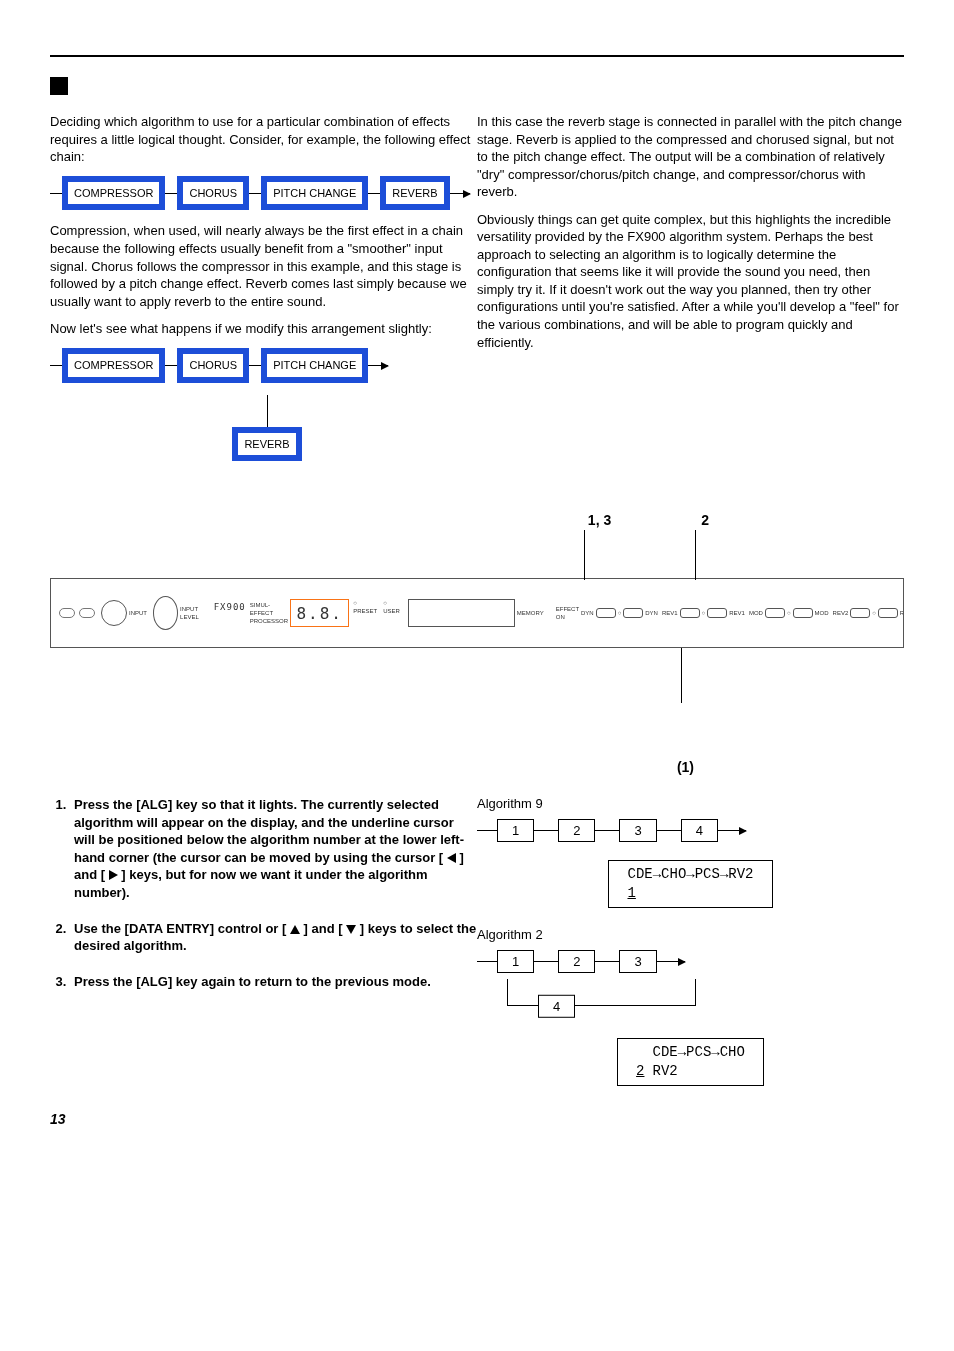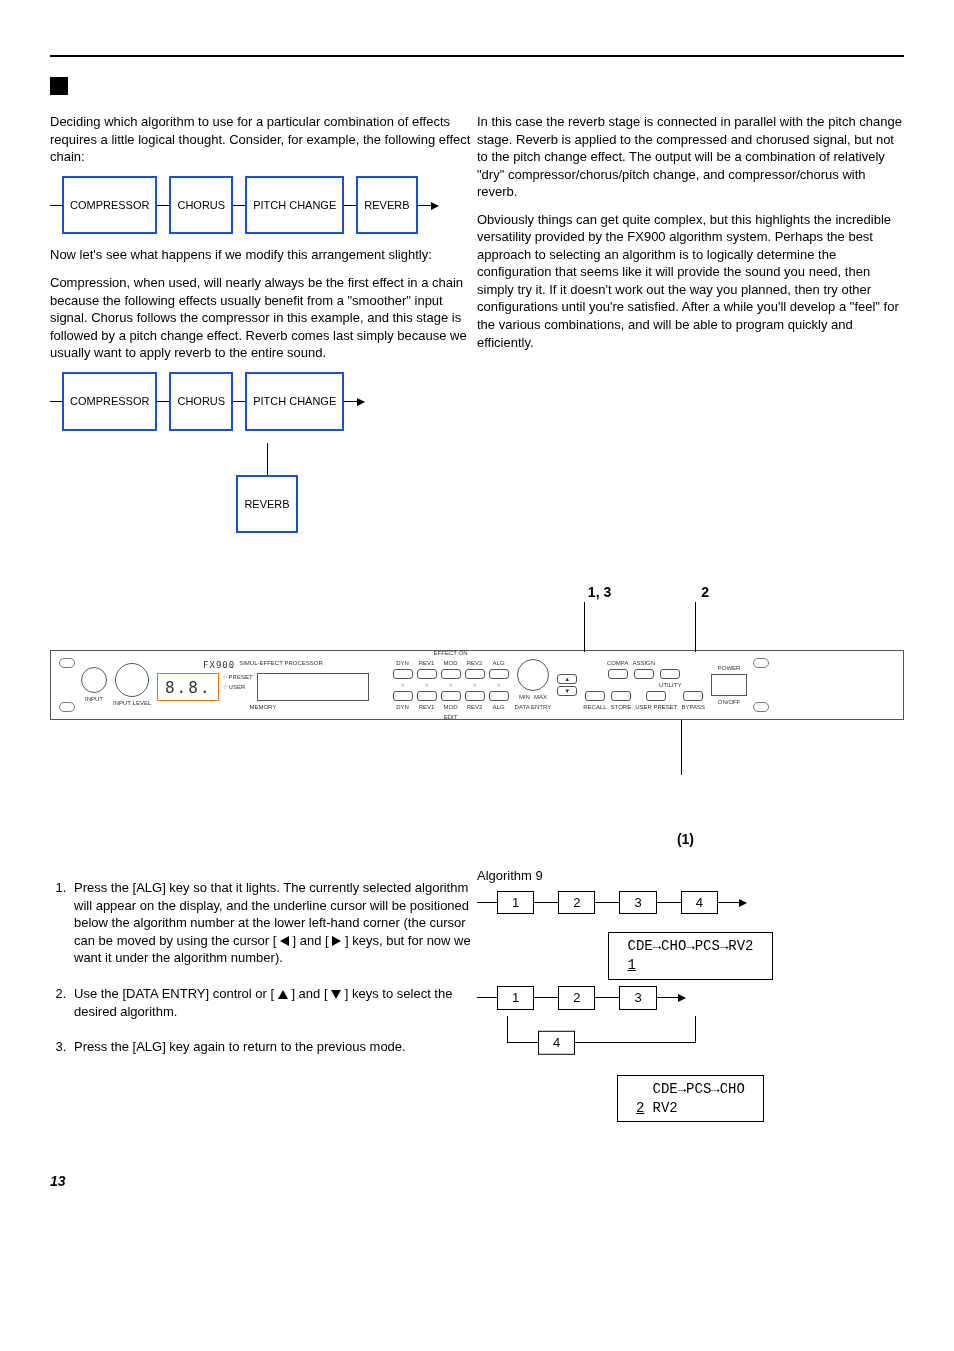--- a/index.html
+++ b/index.html
@@ -39,22 +39,22 @@
     flex: 1;
   }
   .chain {
     display: flex;
     align-items: center;
     gap: 0;
     margin: 8px 0 12px 0;
     font-size: 11px;
   }
   .box {
-    border: 2px solid #1d4ed8;
-    padding: 20px 6px;
+    border: 6px solid #1d4ed8;
+    padding: 4px 6px;
     text-align: right;
     white-space: nowrap;
   }
   .seg {
     border-top: 1px solid #000;
     width: 12px;
     height: 0;
   }
   .arrow {
     border-top: 1px solid #000;
@@ -114,41 +114,41 @@
     display: flex; align-items: center; justify-content: center;
     font-family: monospace; font-size: 16px; letter-spacing: 2px;
   }
   .front-panel .lcd {
     width: 110px; height: 26px; border: 1px solid #555;
   }
   .front-panel .small-btn {
     width: 18px; height: 8px; border: 1px solid #555; border-radius: 3px;
   }
   .front-panel .col-stack {
-    display: flex; flex-direction: column; gap: 2px; align-items: center;
+    display: flex; flex-direction: row; gap: 2px; align-items: center;
   }
   .front-panel .hstack { display: flex; gap: 4px; }
   .front-panel .power {
     width: 34px; height: 20px; border: 1px solid #555;
   }
   .callout {
     text-align: right;
     font-weight: bold;
     font-size: 14px;
     padding-right: 210px;
     margin-top: 55px;
   }
   .callout-leader {
     display: flex;
     justify-content: flex-end;
     padding-right: 222px;
     height: 55px;
   }
   .callout-leader div { border-left: 1px solid #000; width: 0; }
-  ol.steps { margin-top: 30px; padding-left: 20px; }
+  ol.steps { margin-top: 19px; padding-left: 20px; font-weight: bold; }
   ol.steps li { margin-bottom: 18px; padding-left: 4px; }
   .para { margin-bottom: 10px; }
   .tri {
     display: inline-block;
     width: 0; height: 0;
     vertical-align: -1px;
   }
   .tri.left { border-top: 5px solid transparent; border-bottom: 5px solid transparent; border-right: 9px solid #000; }
   .tri.right{ border-top: 5px solid transparent; border-bottom: 5px solid transparent; border-left: 9px solid #000; }
   .tri.up   { border-left: 5px solid transparent; border-right: 5px solid transparent; border-bottom: 9px solid #000; }
@@ -169,21 +169,21 @@
     padding: 4px 18px;
     font-family: "Courier New", monospace;
     font-size: 14px;
     text-align: center;
     margin-top: 12px;
   }
   .page-num {
     font-style: italic;
     font-weight: bold;
     font-size: 14px;
-    margin-top: 50px;
+    margin-top: 24px;
   }
   .vert-drop {
     width: 0;
     height: 32px;
     border-left: 1px solid #000;
   }
 </style>
 </head>
 <body>
 
@@ -202,22 +202,22 @@
       <div class="box">COMPRESSOR</div>
       <div class="seg"></div>
       <div class="box">CHORUS</div>
       <div class="seg"></div>
       <div class="box">PITCH CHANGE</div>
       <div class="seg"></div>
       <div class="box">REVERB</div>
       <div class="arrow"></div>
     </div>
 
+    <div class="para">Compression, when used, will nearly always be the first effect in a chain because the following effects usually benefit from a "smoother" input signal. Chorus follows the compressor in this example, and this stage is followed by a pitch change effect. Reverb comes last simply because we usually want to apply reverb to the entire sound.</div>
     <div class="para">Now let's see what happens if we modify this arrangement slightly:</div>
-    <div class="para">Compression, when used, will nearly always be the first effect in a chain because the following effects usually benefit from a "smoother" input signal. Chorus follows the compressor in this example, and this stage is followed by a pitch change effect. Reverb comes last simply because we usually want to apply reverb to the entire sound.</div>
 
     <div>
       <div class="chain">
         <div class="seg"></div>
         <div class="box">COMPRESSOR</div>
         <div class="seg"></div>
         <div class="box">CHORUS</div>
         <div class="seg"></div>
         <div class="box">PITCH CHANGE</div>
         <div class="arrow"></div>
@@ -419,20 +419,21 @@
       <div class="algbox">4</div>
       <div class="arrow" style="width:28px;"></div>
     </div>
     <div style="display:flex; justify-content:center;">
       <div class="display-box">
         <div>CDE→CHO→PCS→RV2</div>
         <div style="text-align:left; text-decoration: underline;">1</div>
       </div>
     </div>
 
+    <div class="alg-title">Algorithm 2</div>
     <div>
       <div class="alg-row">
         <div class="seg" style="width:20px;"></div>
         <div class="algbox">1</div>
         <div class="seg" style="width:24px;"></div>
         <div class="algbox">2</div>
         <div class="seg" style="width:24px;"></div>
         <div class="algbox">3</div>
         <div class="arrow" style="width:28px;"></div>
       </div>

